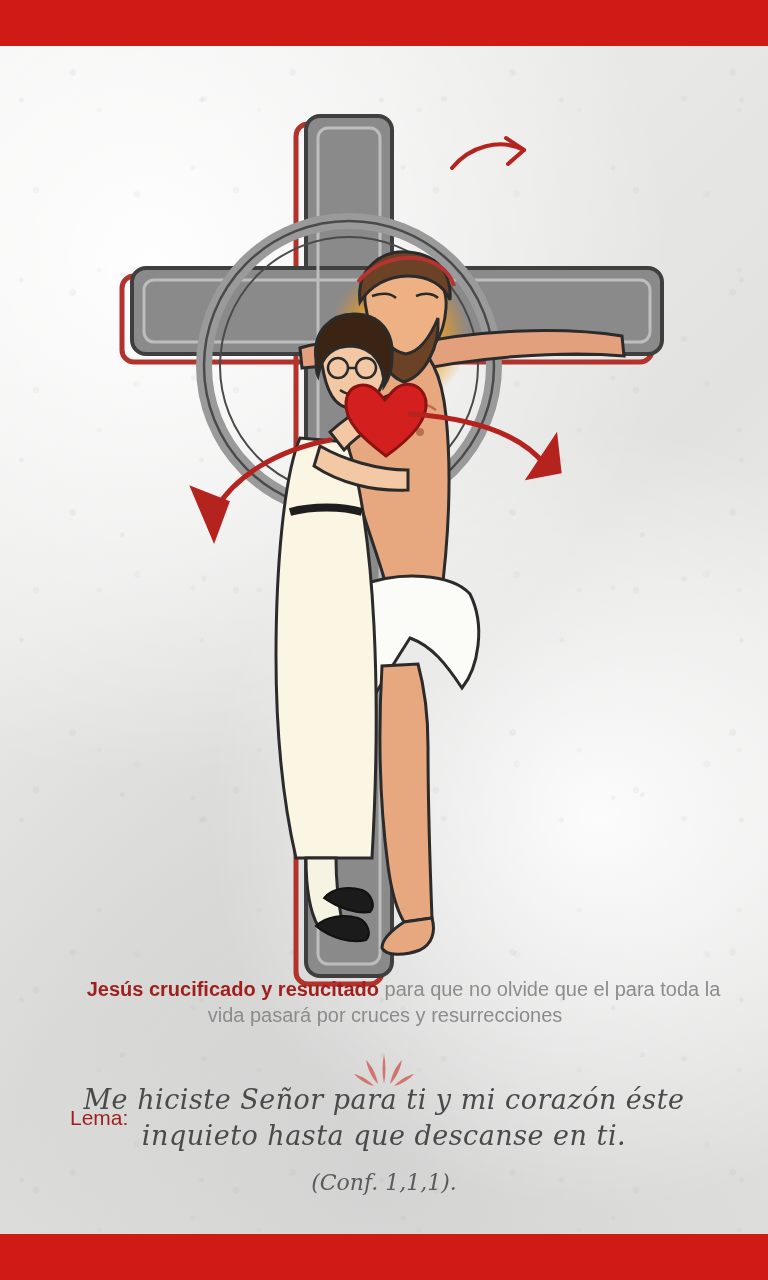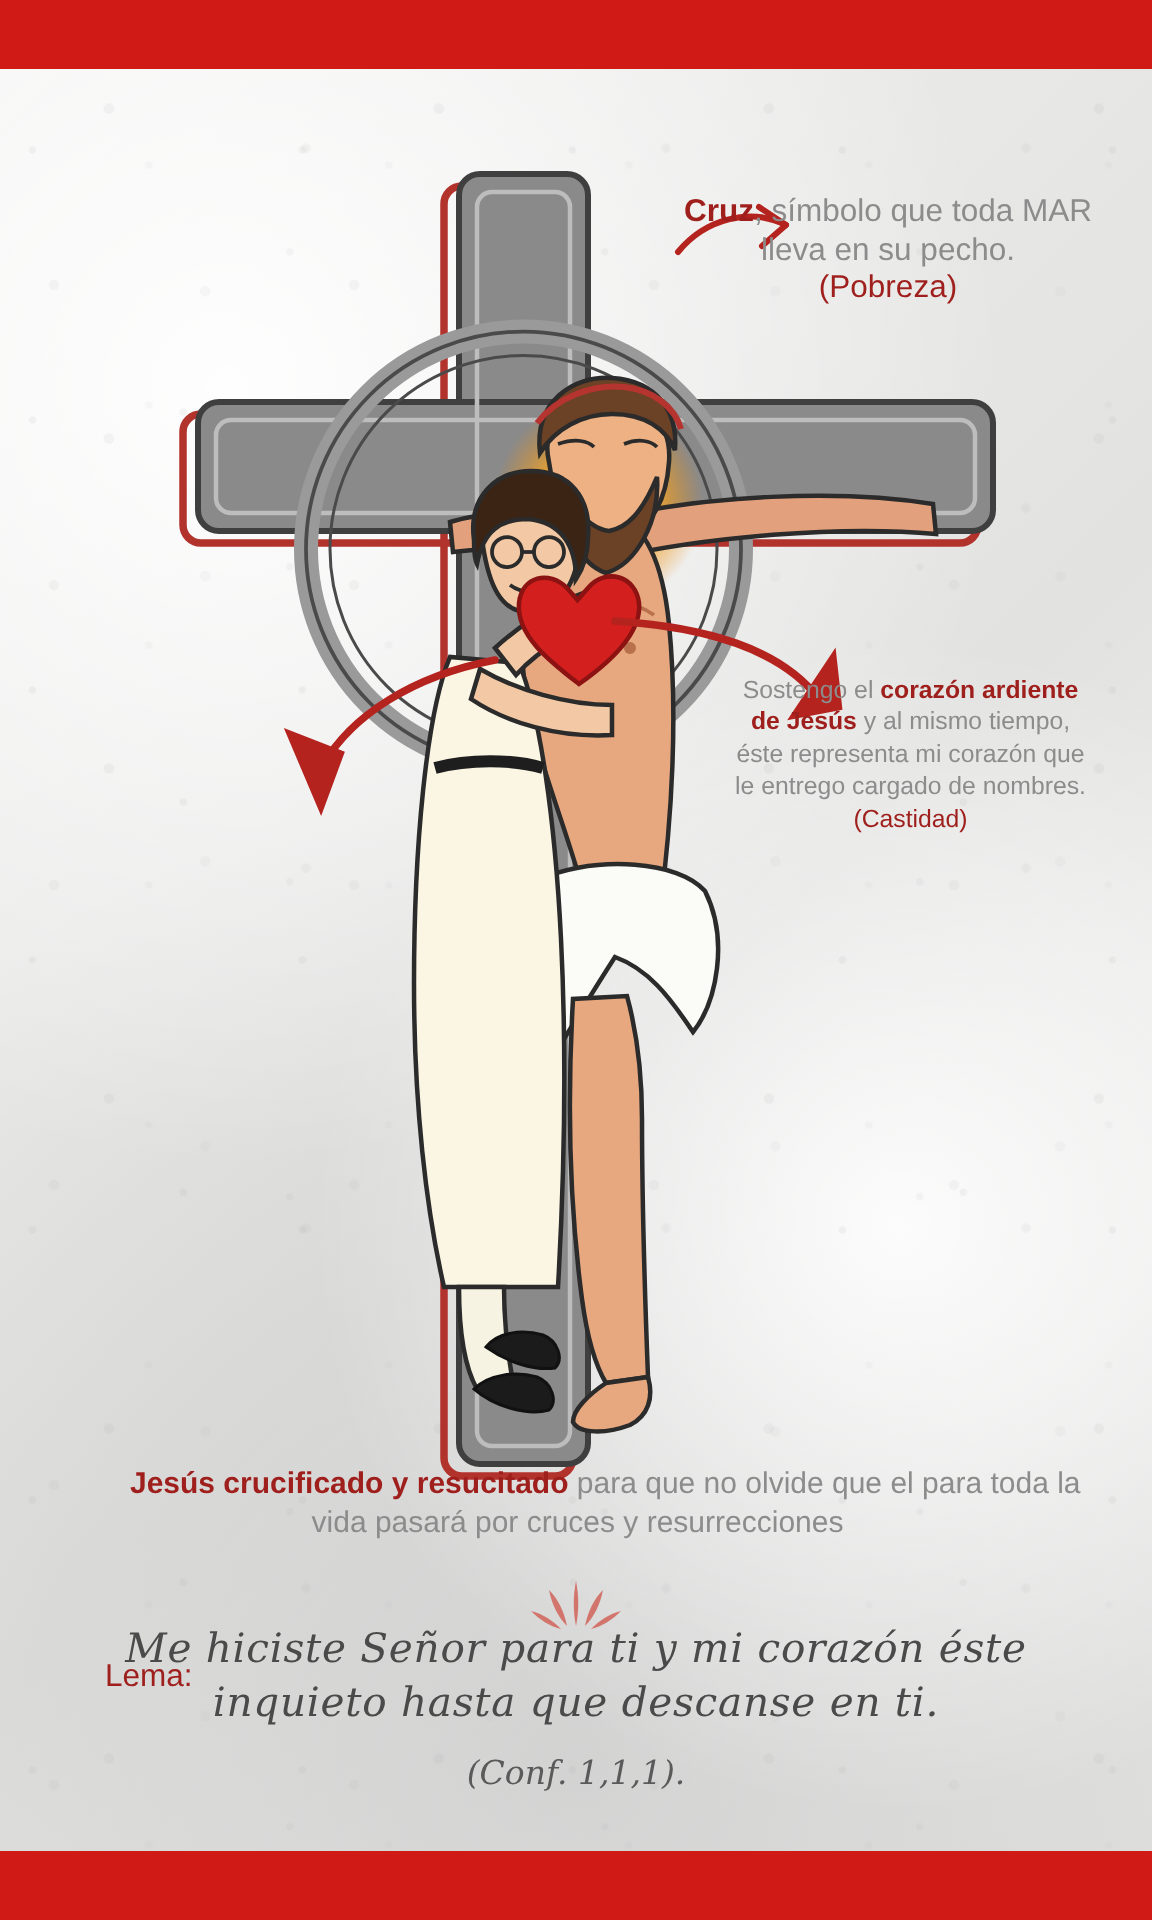--- a/index.html
+++ b/index.html
@@ -246,29 +246,21 @@
 
       <g fill="#d2756d">
         <path d="M384 1008 C 382 1018, 382 1028, 384 1038 C 386 1028, 386 1018, 384 1008 Z"></path>
         <path d="M366 1014 C 368 1024, 372 1032, 378 1038 C 376 1028, 372 1020, 366 1014 Z"></path>
         <path d="M402 1014 C 396 1020, 392 1028, 390 1038 C 396 1032, 400 1024, 402 1014 Z"></path>
         <path d="M354 1028 C 360 1034, 366 1038, 374 1040 C 368 1034, 362 1030, 354 1028 Z"></path>
         <path d="M414 1028 C 406 1030, 400 1034, 394 1040 C 402 1038, 408 1034, 414 1028 Z"></path>
       </g>
     </svg>
 
-    <div class="note note-cruz">
-      <b>Cruz</b><span>, símbolo que toda MAR lleva en su pecho.</span>
-      <div class="virtue">(Pobreza)</div>
-    </div>
-
-    <div class="note note-heart">
-      <span>Sostengo el </span><b>corazón ardiente de Jesús</b><span> y al mismo tiempo, éste representa mi corazón que le entrego cargado de nombres.</span>
-      <div class="virtue">(Castidad)</div>
-    </div>
+
 
 
     <div class="bottom-text">
       <b>Jesús crucificado y resucitado</b><span> para que no olvide que el para toda la vida pasará por cruces y resurrecciones</span>
     </div>
 
     <div class="lema-label">Lema:</div>
     <div class="lema-text">Me hiciste Señor para ti y mi corazón éste inquieto hasta que descanse en ti.</div>
     <div class="lema-ref">(Conf. 1,1,1).</div>
   </div>

